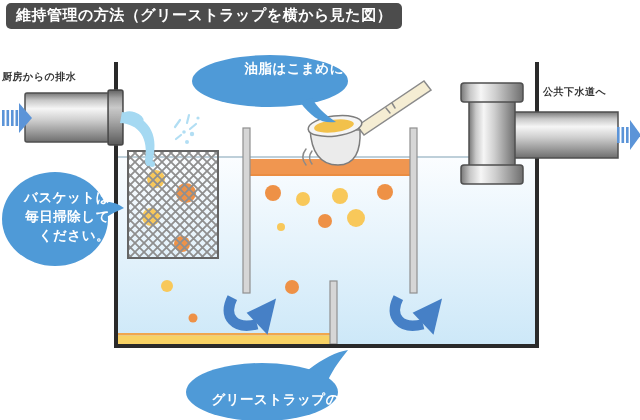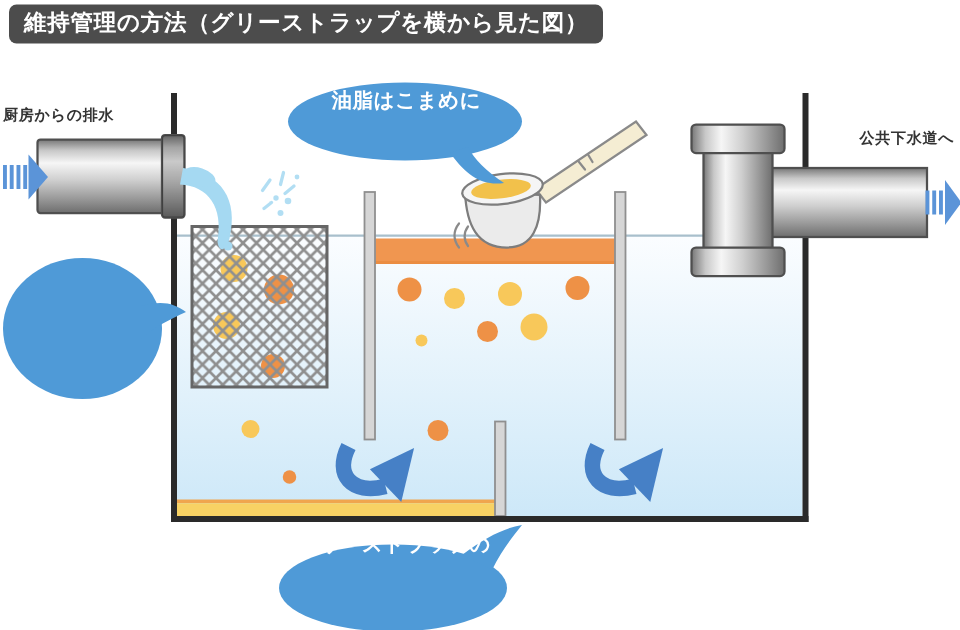--- a/index.html
+++ b/index.html
@@ -1,40 +1,40 @@
 <!DOCTYPE html>
 <html style="--title-bg: #4c4c4c; --title-text: #ffffff; --label-text: #333333; --bubble-blue: #4f9ad7; --bubble-text: #ffffff; --flow-arrow-blue: #4680c6; --io-arrow-blue: #5b94d8; --water-top: #fbfdff; --water-bottom: #cde8f8; --grease-orange: #f09650; --oil-orange: #ee9146; --oil-yellow: #f8c85a; --sediment-yellow: #f8d264; --sediment-edge: #f0a64e; --splash-blue: #a5d9f2; --basket-mesh: #8f8f8f; --baffle-gray: #d6d6d6; --tank-wall: #2a2a2a; --ladle-oil: #f2c14b;"><head>
 <meta charset="utf-8">
 <style>
   html,body { margin:0; padding:0; background:#fff; }
   .stage {
     position:relative; width:640px; height:420px; background:#fff;
-    overflow:hidden; font-family:Liberation Mono, monospace;
+    overflow:hidden; font-family:Liberation Sans, sans-serif;
   }
   .stage svg { position:absolute; left:0; top:0; z-index:1; }
   .title-badge {
     position:absolute; left:6px; top:3px; z-index:4;
     background:var(--title-bg,#4c4c4c); color:var(--title-text,#fff);
     font-size:15px; font-weight:bold; letter-spacing:0.5px;
     padding:3px 10px 4px; border-radius:5px; white-space:nowrap;
   }
   .lbl {
     position:absolute; z-index:4; font-weight:bold; white-space:nowrap;
     color:var(--label-text,#333); font-size:10px; letter-spacing:0.5px;
   }
   .lbl-inlet  { left:2px;  top:70px; }
-  .lbl-outlet { left:543px; top:85px;margin-left:30px; }
+  .lbl-outlet { left:543px; top:85px; }
   .bubble-text {
     position:absolute; z-index:3; color:var(--bubble-text,#fff);
     font-weight:bold; font-size:13.5px; line-height:1.4; letter-spacing:0.5px;
   }
-  .bubble-text span { display:block; }
+  .bubble-text span { display:block;text-align:right; }
   .bt-grease   { left:198px; top:60px;  width:146px; text-align:center; }
   .bt-basket   { left:10px;  top:189px; width:100px; text-align:left; }
-  .bt-cleaning { left:186px; top:356px; width:154px; text-align:center; }
+  .bt-cleaning { left:186px; top:391px; width:154px; text-align:center; }
 
   
   .f-wall    { fill:var(--tank-wall,#2a2a2a); }
   .f-grease  { fill:var(--grease-orange,#f09650); }
   .f-greasee { fill:#e8893c; }
   .f-sed     { fill:var(--sediment-yellow,#f8d264); }
   .f-sede    { fill:var(--sediment-edge,#f0a64e); }
   .f-oily    { fill:var(--oil-yellow,#f8c85a); }
   .f-oilo    { fill:var(--oil-orange,#ee9146); }
   .f-splash  { fill:var(--splash-blue,#a5d9f2); }
@@ -206,17 +206,22 @@
   </svg>
 
   <div class="title-badge">維持管理の方法（グリーストラップを横から見た図）</div>
 
   <div class="lbl lbl-inlet">厨房からの排水</div>
   <div class="lbl lbl-outlet">公共下水道へ</div>
 
   <div class="bubble-text bt-grease">
     <span>油脂はこまめに</span>
   </div>
+  <div class="bubble-text bt-basket">
+    <span>バスケットは</span>
+    <span>毎日掃除して</span>
+    <span>ください。</span>
+  </div>
   <div class="bubble-text bt-cleaning">
     <span>グリーストラップの</span>
   </div>
 
 </div>
 
 </body></html>

